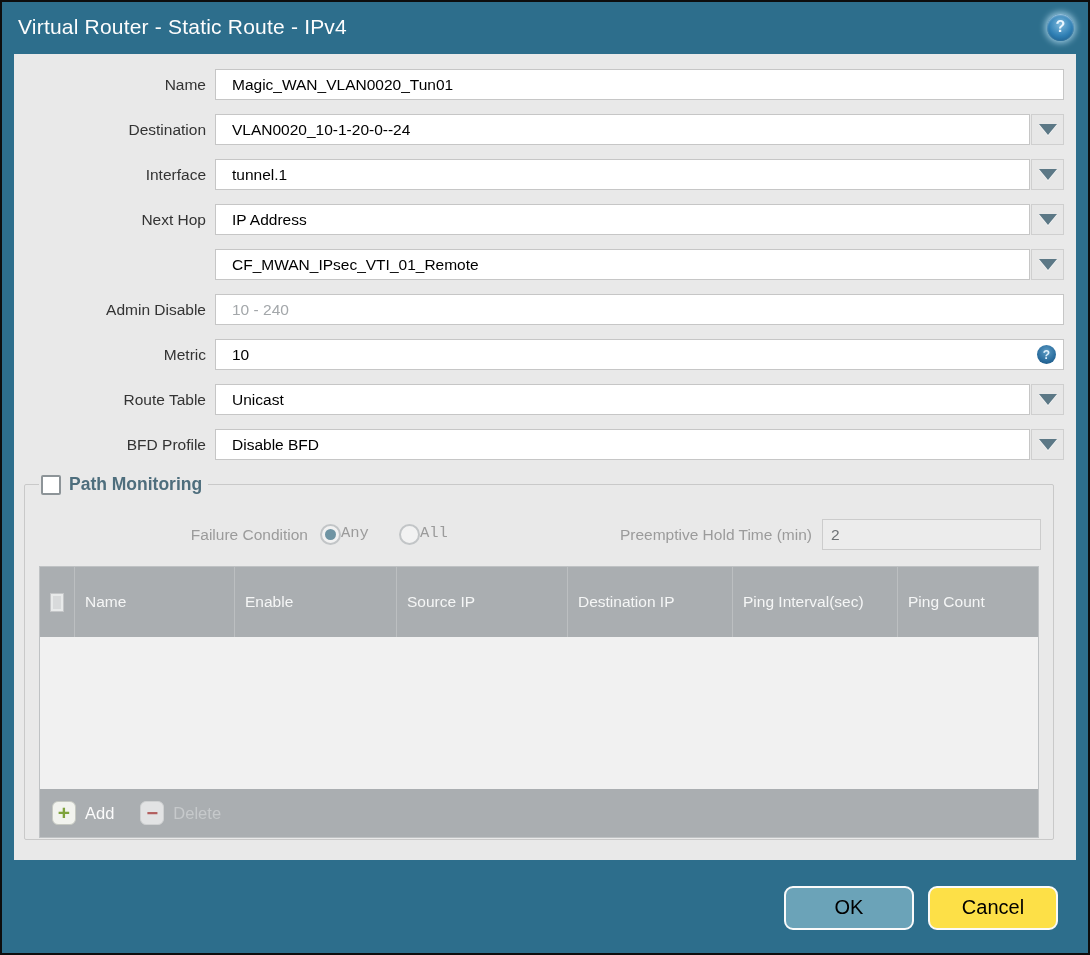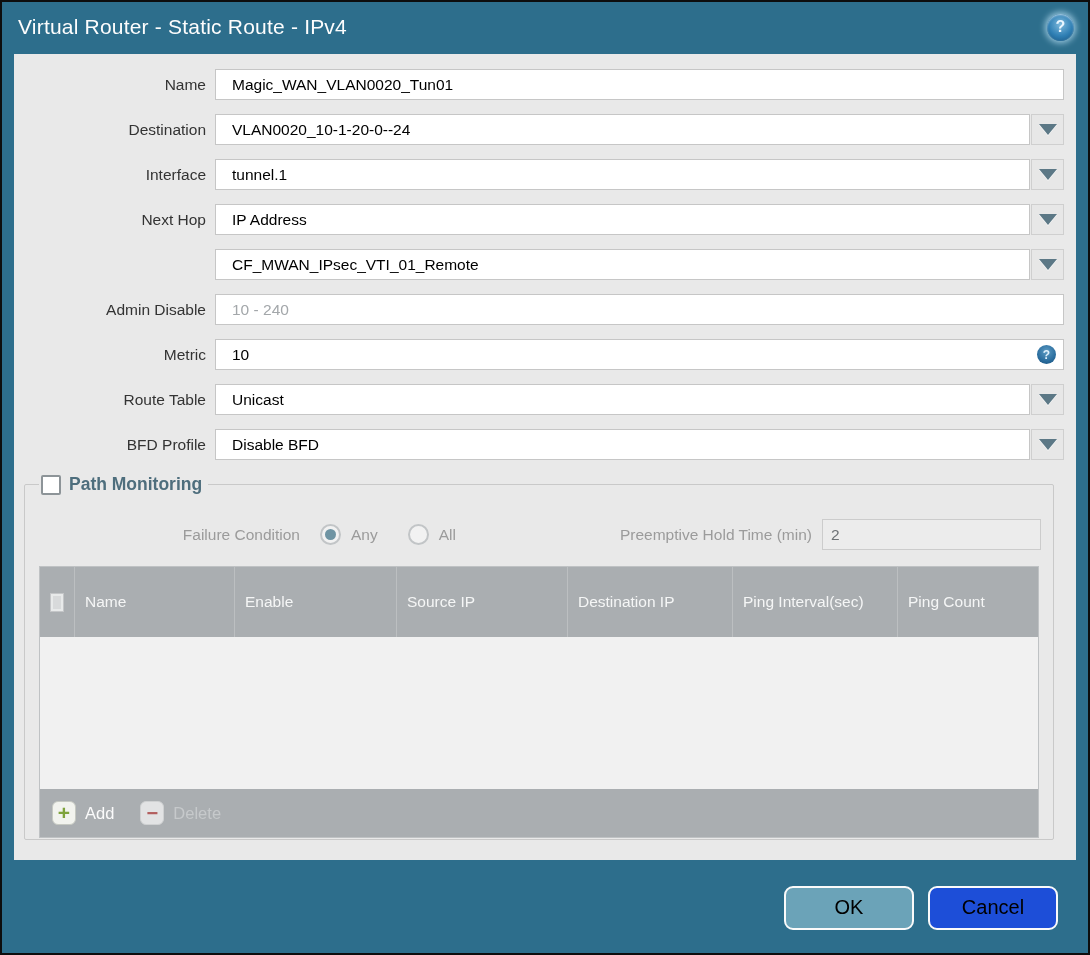--- a/index.html
+++ b/index.html
@@ -68,22 +68,22 @@
     display:flex; align-items:center; gap:8px; padding:0 6px 0 2px; margin-left:2px;
   }
   .pm-checkbox {
     width:20px; height:20px; background:#fff; border:2px solid #8d9498; border-radius:2px;
     cursor:pointer;
   }
   .pm-title { font-size:17.5px; font-weight:bold; color:#4e6e7d; }
 
   .pm-cond-row { display:flex; align-items:center; margin:14px 0 16px 0; }
   .dis-lbl { font-size:15.5px; color:#9b9b9b; }
-  .fc-label { width:283px; text-align:right; padding-right:20px; flex:none; }
-  .radio { display:flex; align-items:center; gap:10px; margin-right:30px; cursor:default; }
+  .fc-label { width:283px; text-align:right; padding-right:12px; flex:none; }
+  .radio { display:flex; align-items:flex-start; margin-right:30px; cursor:default;font-family:Liberation Mono, monospace; }
   .radio-circle {
     width:21px; height:21px; border-radius:50%; background:#f2f2f2;
     border:2px solid #c2c5c7; position:relative;
   }
   .radio.selected .radio-circle::after {
     content:""; position:absolute; inset:3px; border-radius:50%; background:#6f94a3;
   }
   .pht-label { margin-left:auto; text-align:right; padding-right:10px; }
   .pht-input {
     width:219px; height:31px; background:#ececec; border:1px solid #cccccc;
@@ -124,21 +124,21 @@
   
   .footer-bar {
     position:absolute; left:0; right:0; bottom:0; height:91px;
     display:flex; align-items:center; justify-content:flex-end; gap:14px; padding-right:30px;
   }
   .btn {
     width:130px; height:44px; border-radius:9px; border:2px solid #fafafa;
     font-family:inherit; font-size:20px; color:#000; cursor:pointer;
   }
   .btn-ok { background:#6ba3b8; }
-  .btn-cancel { background:#1d4ed8; }
+  .btn-cancel { background:#fde047; }
 </style>
 </head>
 <body>
 
 <div class="dialog">
 
   <div class="titlebar">
     <span class="title">Virtual Router - Static Route - IPv4</span>
     <div class="help-icon">?</div>
   </div>

